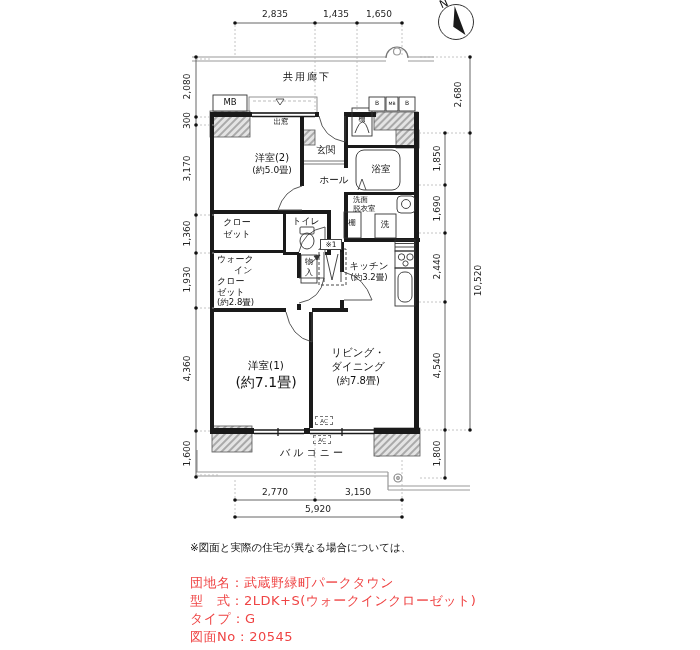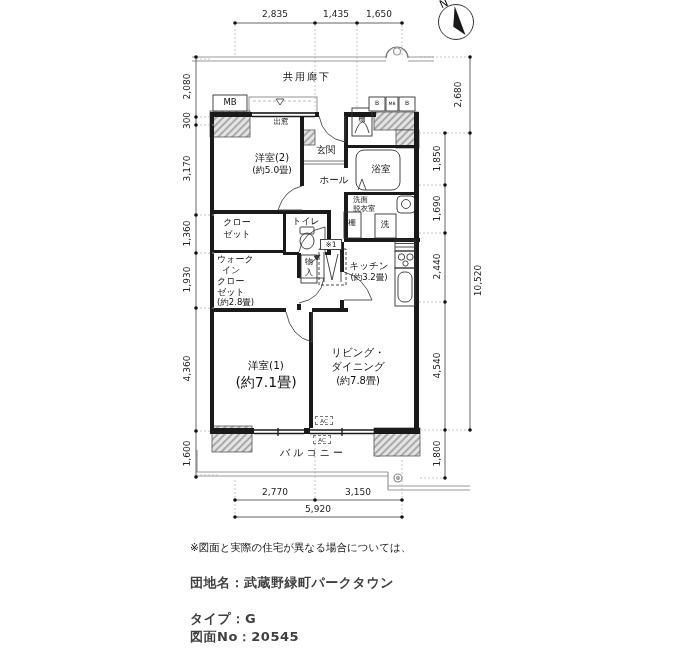--- a/index.html
+++ b/index.html
@@ -6,21 +6,21 @@
   .stage{position:relative;width:700px;height:650px;background:#fff;
          font-family:"DejaVu Sans",sans-serif;color:#111;overflow:hidden}
   svg.plan{position:absolute;left:0;top:0}
   .lbl{position:absolute;white-space:nowrap;line-height:1.15;color:#111}
   .c{transform:translateX(-50%);text-align:right}
   .vl{position:absolute;width:56px;text-align:center;font-size:9px;color:#222;
       transform:rotate(-90deg);white-space:nowrap;line-height:1}
   .dl{position:absolute;font-size:9px;color:#222;transform:translateX(-50%);
       white-space:nowrap;line-height:1}
   .note{position:absolute;font-size:10.5px;color:#111;white-space:nowrap}
-  .inf{position:absolute;font-size:13px;font-weight:bold;color:#404040;
+  .inf{position:absolute;font-size:13px;font-weight:normal;color:#ef4444;
        white-space:nowrap;letter-spacing:.5px}
   .bx{position:absolute;border:1px solid #444;display:flex;align-items:center;
       justify-content:center;background:#fff;box-sizing:border-box}
   .acb{border:1px dashed #777;font-size:5.5px;color:#333;background:transparent}
   .ref{font-size:7.5px;color:#111}
   .compass-circle{position:absolute;left:438px;top:4px;width:36px;height:36px;
       border:1.4px solid #333;border-radius:50%;box-sizing:border-box}
   .compass-needle{position:absolute;left:0;top:0;width:100%;height:100%;
       background:#1a1a1a;clip-path:polygon(46% 3%,78% 88%,42% 64%)}
   .compass-n{position:absolute;left:440px;top:-2px;font-size:11px;color:#111;
@@ -223,37 +223,38 @@
 
   <div class="lbl c" style="left:237px;top:217px;font-size:9px">クロー</div>
   <div class="lbl c" style="left:237px;top:229px;font-size:9px">ゼット</div>
   <div class="lbl c" style="left:306px;top:216px;font-size:9px">トイレ</div>
 
   <div class="lbl c" style="left:309px;top:257px;font-size:8px">物</div>
   <div class="lbl c" style="left:309px;top:268px;font-size:8px">入</div>
   <div class="bx ref" style="left:320px;top:239px;width:22px;height:11px">※1</div>
 
   <div class="lbl" style="left:217px;top:254px;font-size:9px">ウォーク</div>
-  <div class="lbl" style="left:222px;top:265px;font-size:9px">イン</div>
+  <div class="lbl" style="left:234px;top:265px;font-size:9px">イン</div>
   <div class="lbl" style="left:217px;top:276px;font-size:9px">クロー</div>
   <div class="lbl" style="left:217px;top:287px;font-size:9px">ゼット</div>
   <div class="lbl" style="left:217px;top:298px;font-size:8.5px">(約2.8畳)</div>
 
   <div class="lbl c" style="left:369px;top:261px;font-size:9.5px">キッチン</div>
   <div class="lbl c" style="left:369px;top:273px;font-size:8.5px">(約3.2畳)</div>
 
   <div class="lbl c" style="left:266px;top:359px;font-size:10.5px">洋室(1)</div>
   <div class="lbl c" style="left:266px;top:374px;font-size:14px">(約7.1畳)</div>
   <div class="lbl c" style="left:358px;top:346px;font-size:10.5px">リビング・</div>
   <div class="lbl c" style="left:358px;top:360px;font-size:10.5px">ダイニング</div>
   <div class="lbl c" style="left:358px;top:375px;font-size:10px">(約7.8畳)</div>
 
   <div class="lbl c" style="left:313px;top:447px;font-size:10px;letter-spacing:3px">バルコニー</div>
   <div class="bx acb" style="left:315px;top:416px;width:18px;height:9px">AC</div>
   <div class="bx acb" style="left:313px;top:435px;width:18px;height:9px">AC</div>
 
   <div class="note" style="left:190px;top:541px">※図面と実際の住宅が異なる場合については、</div>
 
   <div class="inf" style="left:190px;top:574px">団地名：武蔵野緑町パークタウン</div>
+  <div class="inf" style="left:190px;top:592px">型　式：2LDK+S(ウォークインクローゼット)</div>
   <div class="inf" style="left:190px;top:610px">タイプ：G</div>
   <div class="inf" style="left:190px;top:628px">図面No：20545</div>
 
 </div>
 
 </body></html>

